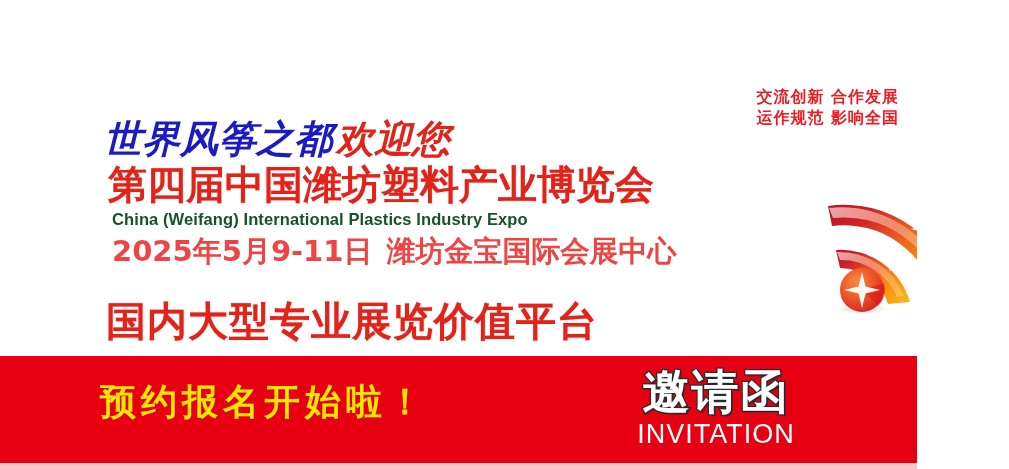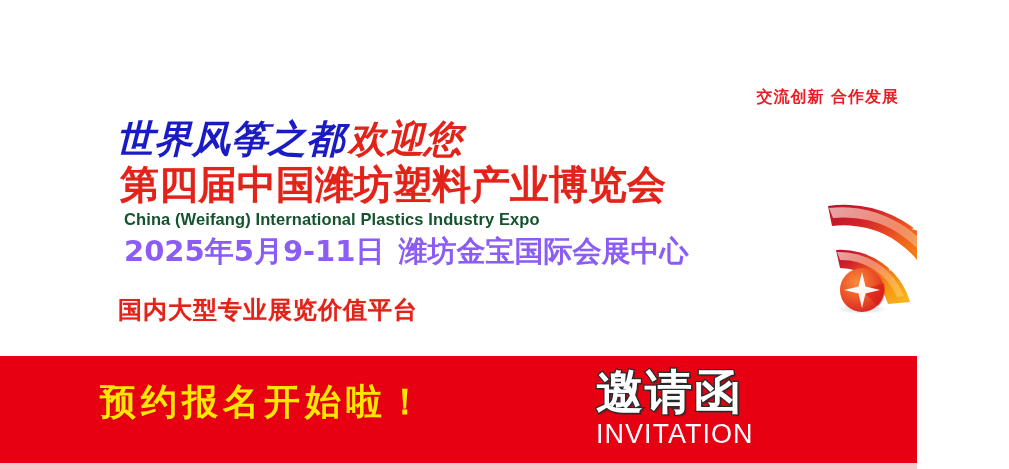--- a/index.html
+++ b/index.html
@@ -39,21 +39,21 @@
     left: 818px;
     top: 178px;
     width: 176px;
     height: 140px;
   }
   .logo-wrap svg { display: block; width: 100%; height: 100%; }
 
   
   .headline-block {
     position: absolute;
-    left: 112px;
+    left: 100px;
     top: 118px;
     width: 700px;
   }
 
   .line-kite {
     font-size: 38px;
     font-weight: bold;
     font-style: italic;
     line-height: 1.12;
     white-space: nowrap;
@@ -79,33 +79,33 @@
     color: #14532d;
     font-size: 16.5px;
     font-weight: bold;
     letter-spacing: .1px;
     white-space: nowrap;
     margin: 3px 0 3px 12px;
     font-family: "Liberation Sans", "DejaVu Sans", sans-serif;
   }
 
   .line-date {
-    color: #8b5cf6;
+    color: #ef4444;
     font-size: 29px;
     font-weight: bold;
     white-space: nowrap;
     margin: 2px 0 0 12px;
     letter-spacing: 0px;
     font-family: "DejaVu Sans", "Liberation Sans", sans-serif;
   }
   .line-date .venue { margin-left: 14px; }
 
   .line-tag {
     color: #E2231A;
-    font-size: 24px;
+    font-size: 40px;
     font-weight: bold;
     letter-spacing: 1px;
     white-space: nowrap;
     margin: 22px 0 0 6px;
     font-family: "DejaVu Sans", "Liberation Sans", sans-serif;
     text-shadow: 0 0 1px rgba(226,35,26,.5);
   }
 
   
   .banner {
@@ -136,20 +136,21 @@
     white-space: nowrap;
     font-family: "DejaVu Sans", "Liberation Sans", sans-serif;
     text-shadow: 1px 1px 0 rgba(180,0,0,.35);
   }
 
   .invitation-wrap {
     position: absolute;
     left: 596px;
     top: 368px;
     width: 240px;
+    text-align: center;
   }
   .invitation-cn {
     color: #FFFFFF;
     font-size: 47px;
     font-weight: bold;
     letter-spacing: 2px;
     line-height: 1;
     white-space: nowrap;
     font-family: "DejaVu Sans", "Liberation Sans", sans-serif;
     -webkit-text-stroke: 2.5px #2b2b2b;
@@ -167,20 +168,21 @@
     font-family: "Liberation Sans", "DejaVu Sans", sans-serif;
   }
 </style>
 </head>
 <body>
 
 <div id="poster">
 
   <div class="slogan">
     <span class="line">交流创新 合作发展</span>
+    <span class="line">运作规范 影响全国</span>
   </div>
 
   <div class="logo-wrap">
     <svg viewBox="0 0 176 140" xmlns="http://www.w3.org/2000/svg">
       <defs>
         <linearGradient id="arcGrad" x1="0" y1="0" x2="1" y2="0.85">
           <stop offset="0%" stop-color="#B9122B"></stop>
           <stop offset="22%" stop-color="#D0202A"></stop>
           <stop offset="48%" stop-color="#EE5A1E"></stop>
           <stop offset="75%" stop-color="#F79410"></stop>

